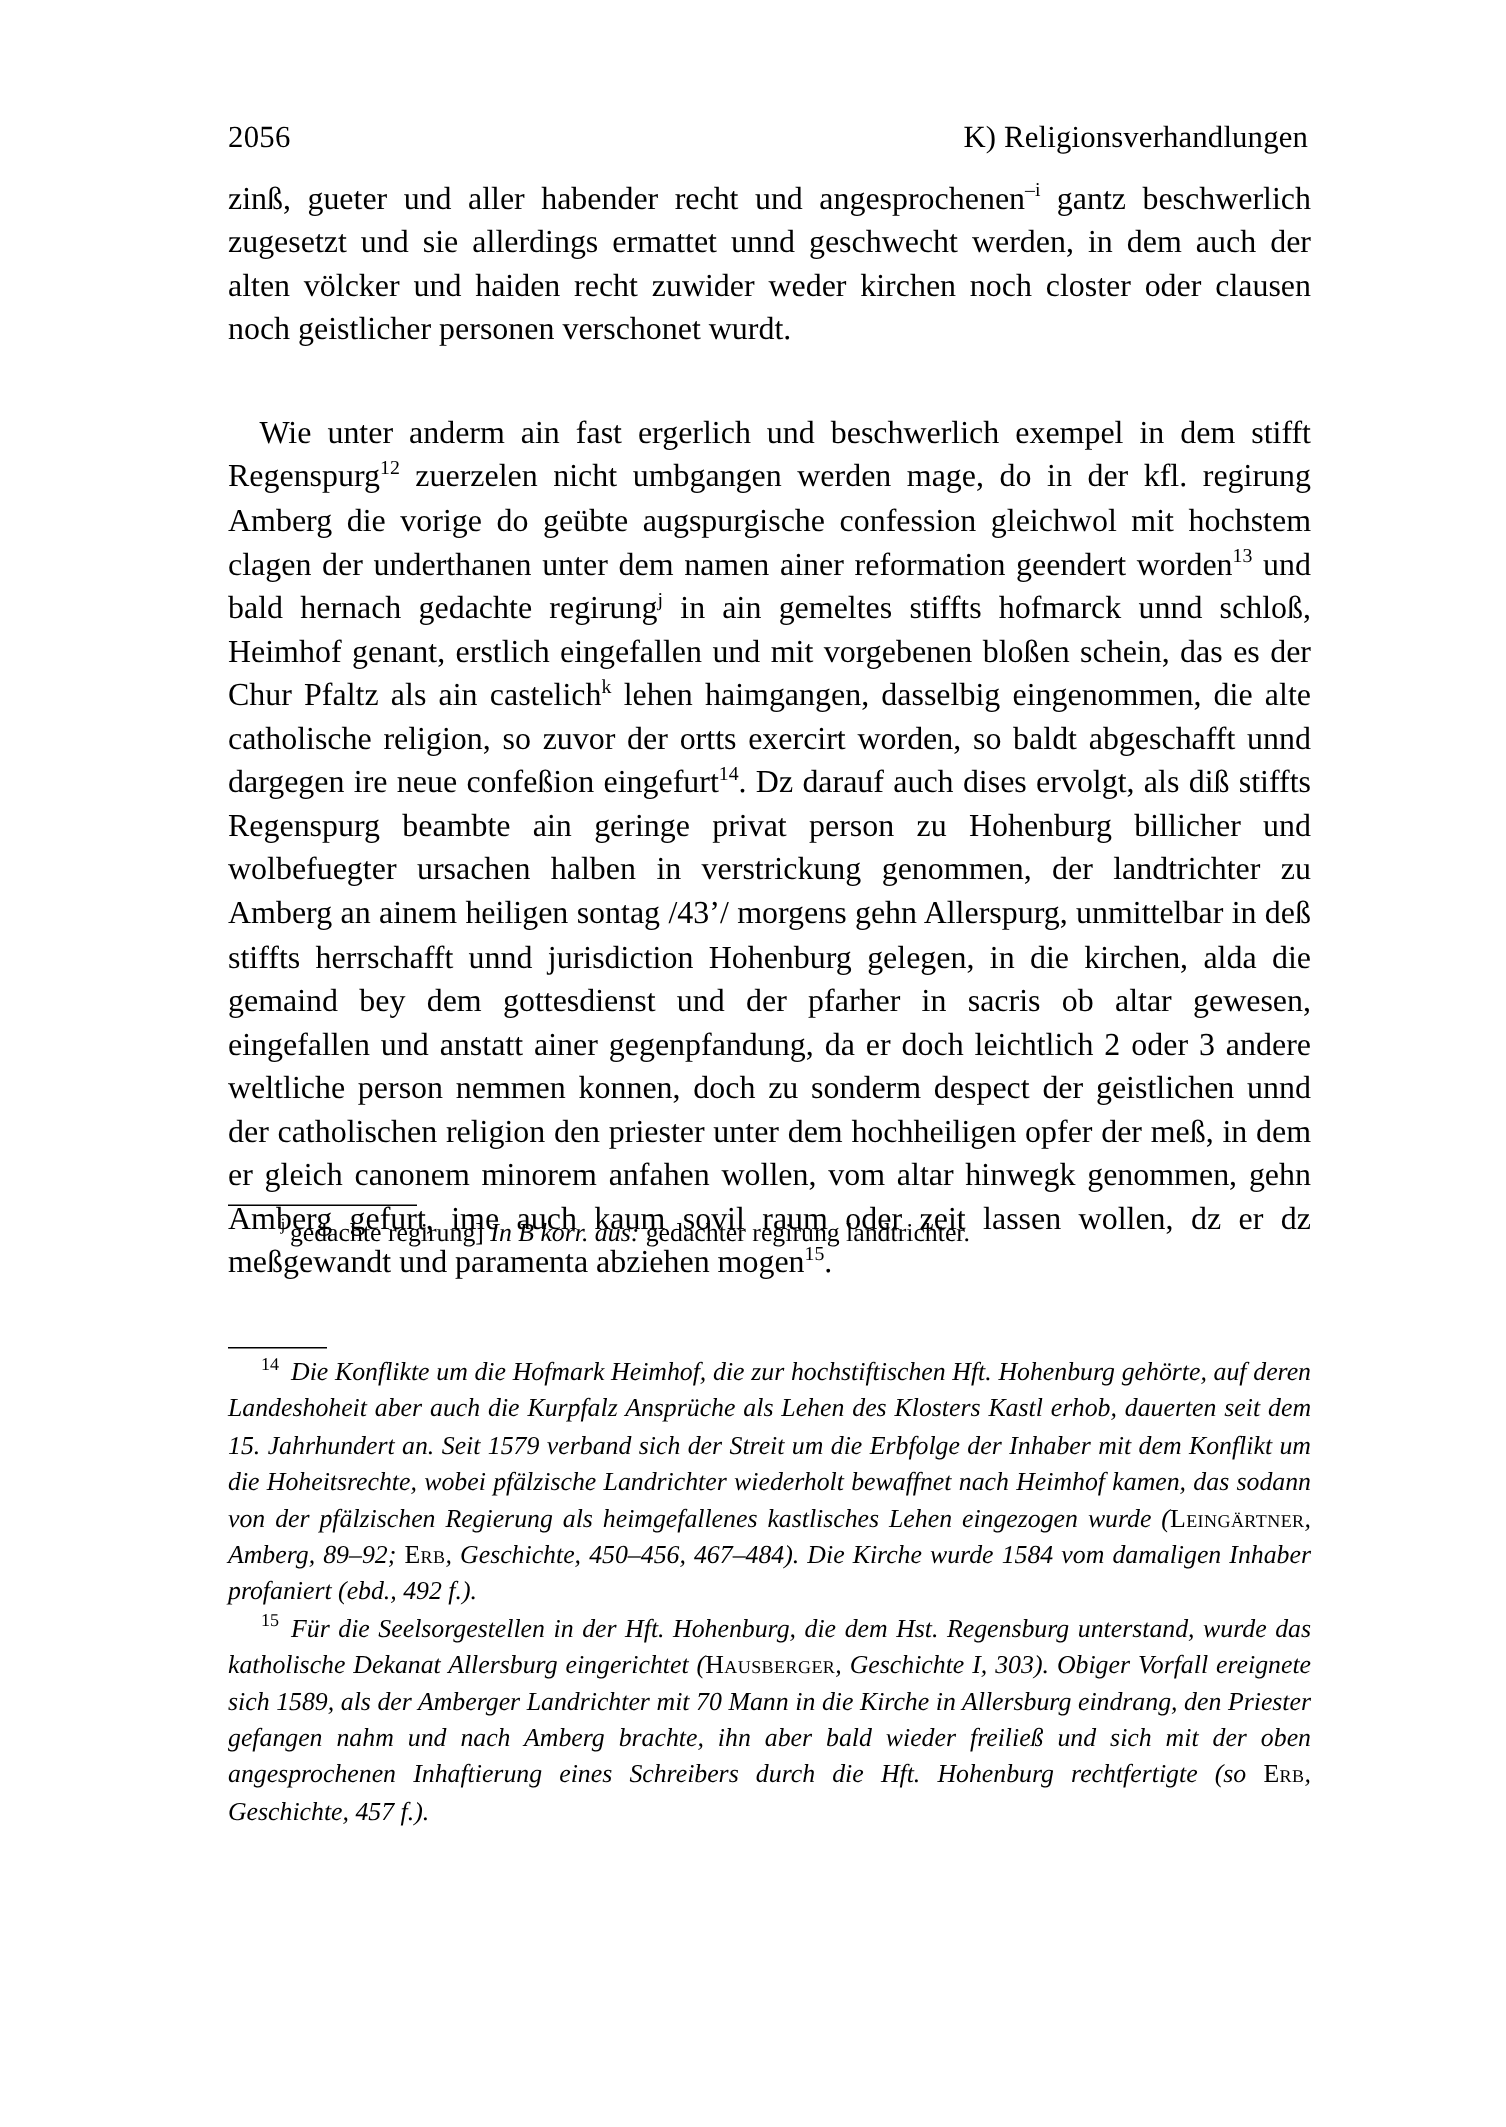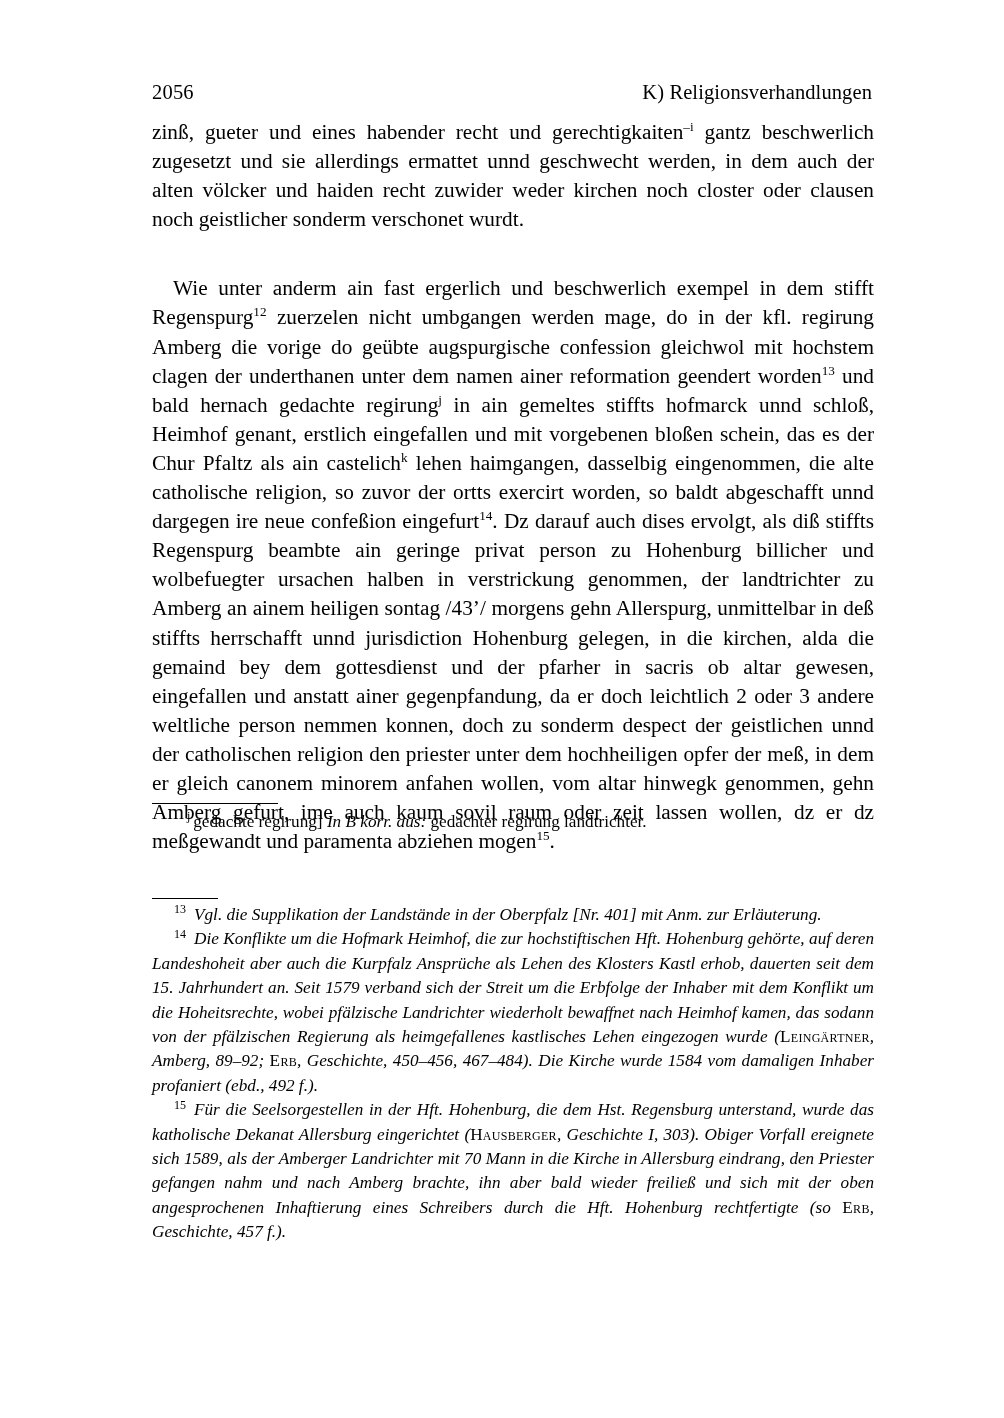--- a/index.html
+++ b/index.html
@@ -137,41 +137,40 @@
 
 <div class="page">
 
   <div class="runhead">
     <span class="folio">2056</span>
     <span class="title">K) Religionsverhandlungen</span>
   </div>
 
   <div class="body-block">
 
-    <p><span>zinß, gueter und eines habender recht und gerechtigkaiten</span><sup>–i</sup><span> gantz beschwerlich zugesetzt und sie allerdings ermattet unnd geschwecht werden, in dem auch der alten völcker und haiden recht zuwider weder kirchen noch closter oder clausen noch geistlicher sonderm verschonet wurdt.</span></p>
+    <p><span>zinß, gueter und aller habender recht und angesprochenen</span><sup>–i</sup><span> gantz beschwerlich zugesetzt und sie allerdings ermattet unnd geschwecht werden, in dem auch der alten völcker und haiden recht zuwider weder kirchen noch closter oder clausen noch geistlicher personen verschonet wurdt.</span></p>
 
     <p class="indented"><span>Wie unter anderm ain fast ergerlich und beschwerlich exempel in dem stifft Regenspurg</span><sup>12</sup><span> zuerzelen nicht umbgangen werden mage, do in der kfl. regirung Amberg die vorige do geübte augspurgische confession gleichwol mit hochstem clagen der underthanen unter dem namen ainer reformation geendert worden</span><sup>13</sup><span> und bald hernach gedachte regirung</span><sup>j</sup><span> in ain gemeltes stiffts hofmarck unnd schloß, Heimhof genant, erstlich eingefallen und mit vorgebenen bloßen schein, das es der Chur Pfaltz als ain castelich</span><sup>k</sup><span> lehen haimgangen, dasselbig eingenommen, die alte catholische religion, so zuvor der ortts exercirt worden, so baldt abgeschafft unnd dargegen ire neue confeßion eingefurt</span><sup>14</sup><span>. Dz darauf auch dises ervolgt, als diß stiffts Regenspurg beambte ain geringe privat person zu Hohenburg billicher und wolbefuegter ursachen halben in verstrickung genommen, der landtrichter zu Amberg an ainem heiligen sontag /43’/ morgens gehn Allerspurg, unmittelbar in deß stiffts herrschafft unnd jurisdiction Hohenburg gelegen, in die kirchen, alda die gemaind bey dem gottesdienst und der pfarher in sacris ob altar gewesen, eingefallen und anstatt ainer gegenpfandung, da er doch leichtlich 2 oder 3 andere weltliche person nemmen konnen, doch zu sonderm despect der geistlichen unnd der catholischen religion den priester unter dem hochheiligen opfer der meß, in dem er gleich canonem minorem anfahen wollen, vom altar hinwegk genommen, gehn Amberg gefurt, ime auch kaum sovil raum oder zeit lassen wollen, dz er dz meßgewandt und paramenta abziehen mogen</span><sup>15</sup><span>.</span></p>
 
   </div>
 
   <div class="rule rule-app"></div>
 
   <div class="apparatus">
 
     <p class="entry"><span class="siglum">j</span><span class="ro">gedachte regirung]</span><span class="it"> In B korr. aus:</span><span class="ro"> gedachter regirung landtrichter.</span></p>
 
 
   </div>
 
   <div class="rule rule-note"></div>
 
   <div class="footnotes">
 
 
-    <p><span class="fn-num">13</span><span class="it">Vgl. die Supplikation der Landstände in der Oberpfalz [Nr. 401] mit Anm. zur Erläuterung.</span></p>
 
     <p><span class="fn-num">14</span><span class="it">Die Konflikte um die Hofmark Heimhof, die zur hochstiftischen Hft. Hohenburg gehörte, auf deren Landeshoheit aber auch die Kurpfalz Ansprüche als Lehen des Klosters Kastl erhob, dauerten seit dem 15. Jahrhundert an. Seit 1579 verband sich der Streit um die Erbfolge der Inhaber mit dem Konflikt um die Hoheitsrechte, wobei pfälzische Landrichter wiederholt bewaffnet nach Heimhof kamen, das sodann von der pfälzischen Regierung als heimgefallenes kastlisches Lehen eingezogen wurde (</span><span class="sc">Leingärtner</span><span class="it">, Amberg, 89–92; </span><span class="sc">Erb</span><span class="it">, Geschichte, 450–456, 467–484). Die Kirche wurde 1584 vom damaligen Inhaber profaniert (ebd., 492 f.).</span></p>
 
     <p><span class="fn-num">15</span><span class="it">Für die Seelsorgestellen in der Hft. Hohenburg, die dem Hst. Regensburg unterstand, wurde das katholische Dekanat Allersburg eingerichtet (</span><span class="sc">Hausberger</span><span class="it">, Geschichte I, 303). Obiger Vorfall ereignete sich 1589, als der Amberger Landrichter mit 70 Mann in die Kirche in Allersburg eindrang, den Priester gefangen nahm und nach Amberg brachte, ihn aber bald wieder freiließ und sich mit der oben angesprochenen Inhaftierung eines Schreibers durch die Hft. Hohenburg rechtfertigte (so </span><span class="sc">Erb</span><span class="it">, Geschichte, 457 f.).</span></p>
 
   </div>
 
 </div>
 
 </body></html>

